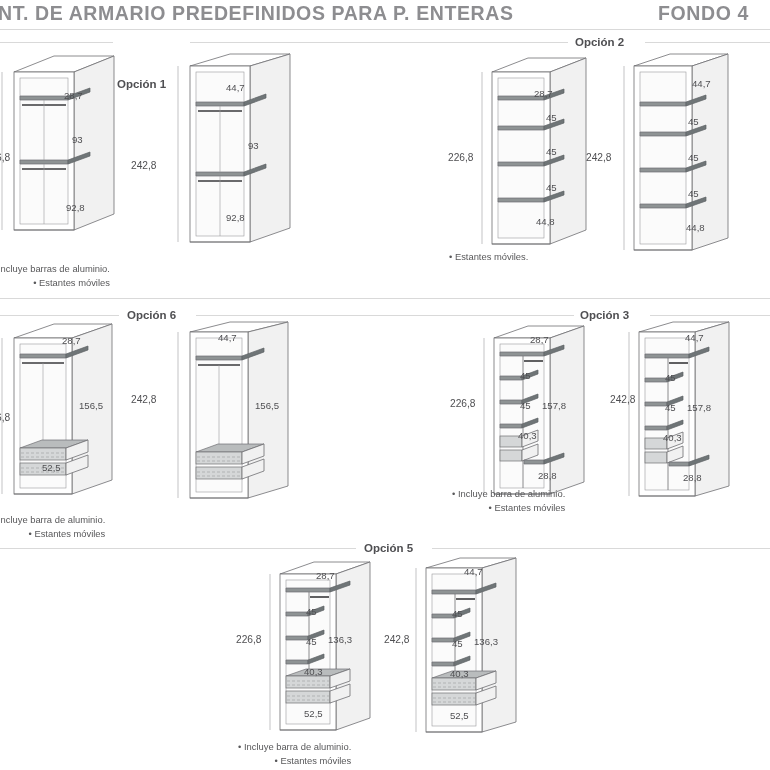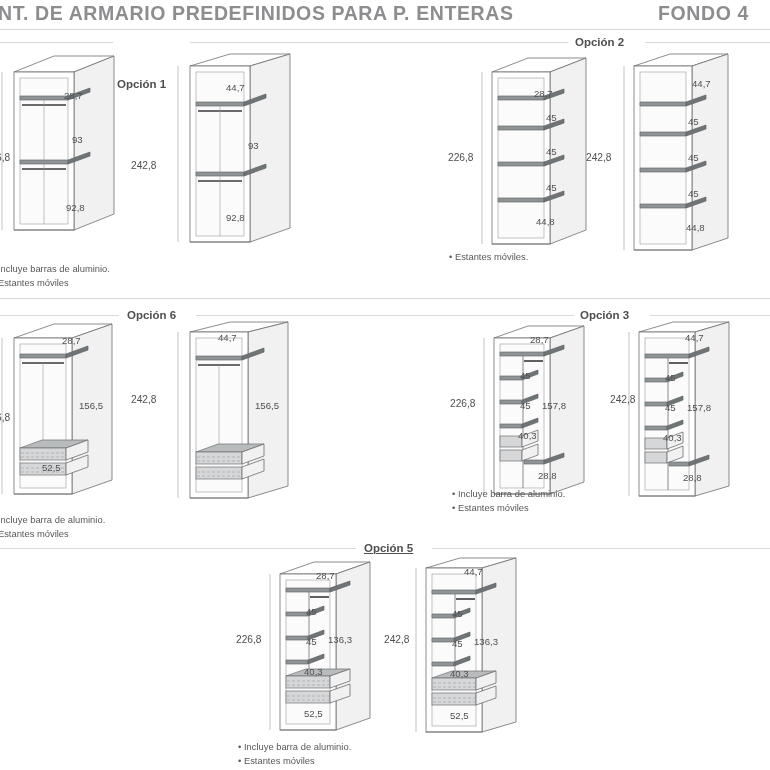--- a/index.html
+++ b/index.html
@@ -26,21 +26,21 @@
   
   .opt-title{
     position:absolute;font-size:11.5px;font-weight:bold;color:#4f4f52;
     white-space:nowrap;
   }
   .rule-left{position:absolute;height:1px;background:#d9d9d9;}
   .rule-right{position:absolute;height:1px;background:#d9d9d9;}
 
   
   .notes{position:absolute;font-size:9.4px;line-height:14px;color:#58585a;}
-  .notes div{white-space:nowrap;}
+  .notes div{white-space:nowrap;text-align:right;}
 
   
   .dim{position:absolute;font-size:9.6px;color:#4f4f52;white-space:nowrap;}
   .dim-big{position:absolute;font-size:10.2px;color:#4f4f52;white-space:nowrap;}
 
   
   .cab{position:absolute;}
   .cab svg{display:block;overflow:visible;}
 
   .ln{stroke:#6f6f72;stroke-width:.8;fill:none;}
@@ -328,21 +328,21 @@
     <div class="dim" style="left:62px;top:82px;">157,8</div>
     <div class="dim" style="left:58px;top:152px;">28,8</div>
   </div>
   <div class="dim-big" style="left:610px;top:394px;">242,8</div>
 
   <div class="notes" style="left:452px;top:487px;">
     <div>• Incluye barra de aluminio.</div>
     <div>• Estantes móviles</div>
   </div>
 
-  <div class="opt-title" style="left:364px;top:542px;text-decoration:underline;">Opción 5</div>
+  <div class="opt-title" style="left:364px;top:542px;">Opción 5</div>
   <div class="rule-left" style="left:0;top:548px;width:356px;"></div>
   <div class="rule-right" style="left:432px;top:548px;width:338px;"></div>
 
   <div class="cab" style="left:266px;top:556px;">
     <svg width="130" height="190" viewBox="0 0 130 190">
       <polygon class="face-light" points="14,18 48,6 104,6 70,18"></polygon>
       <polygon class="face-side" points="70,18 104,6 104,162 70,174"></polygon>
       <rect class="face-light" x="14" y="18" width="56" height="156"></rect>
       <rect x="20" y="24" width="44" height="144" fill="#fbfbfb" stroke="#9a9a9d" stroke-width=".6"></rect>
       <polygon class="shelf-top" points="20,32 64,32 64,36 20,36"></polygon>

